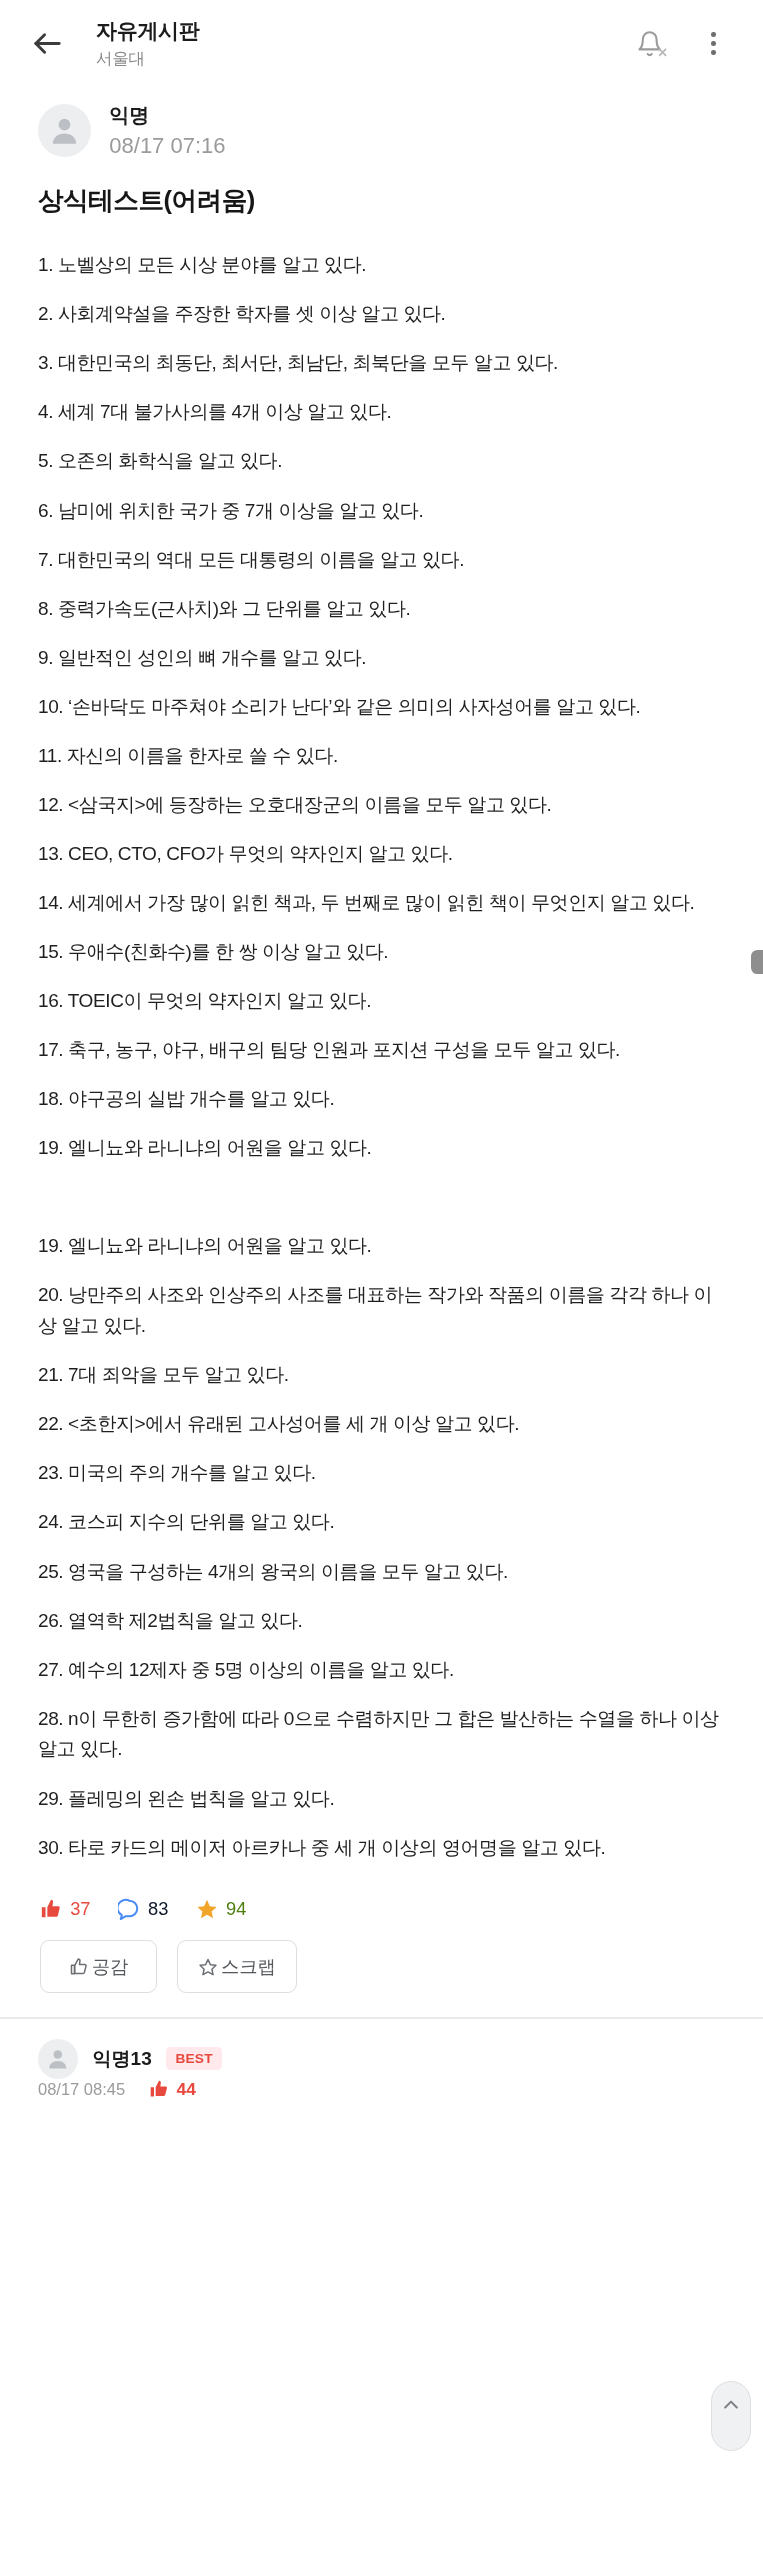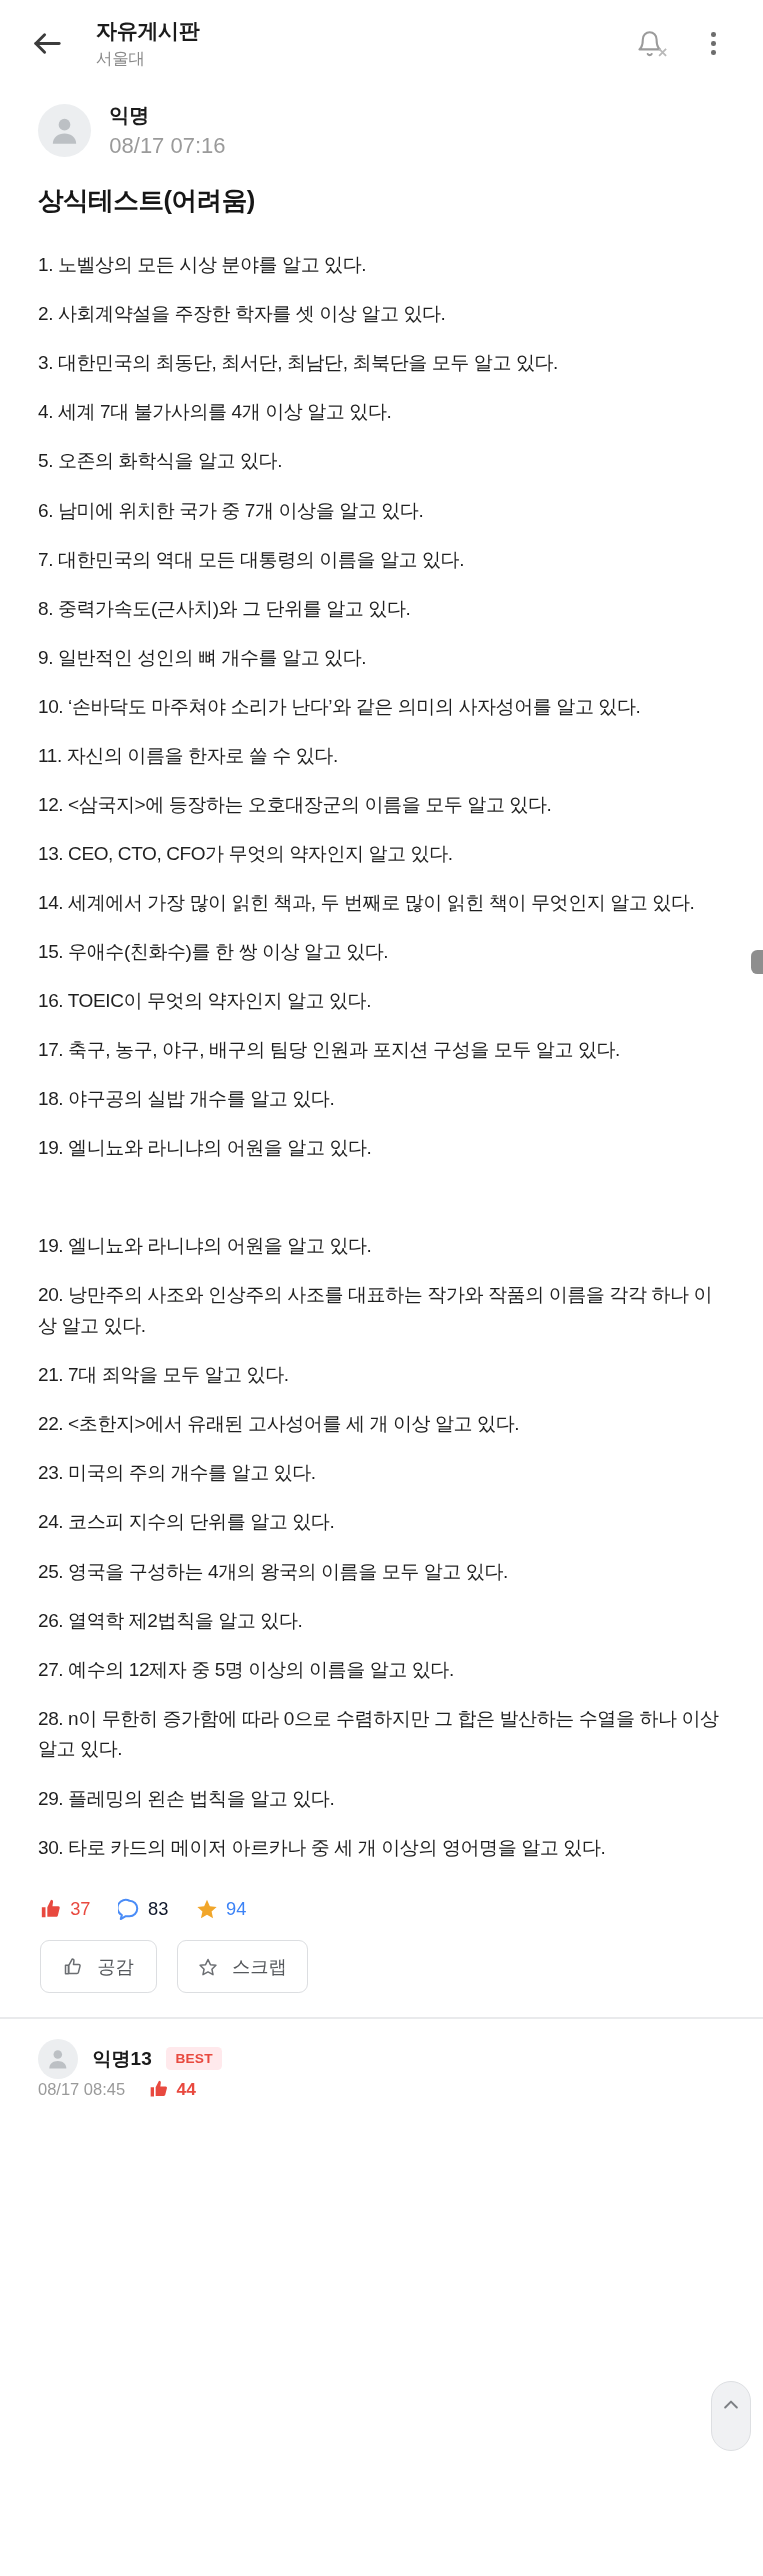--- a/index.html
+++ b/index.html
@@ -135,38 +135,38 @@
   .reaction {
     display: flex;
     align-items: center;
     gap: 8.2px;
     font-size: 18.3px;
     font-weight: normal;
   }
   .reaction svg { width: 22px; height: 22px; }
   .r-like { color: #e8493f; }
   .r-comment { color: #0f172a; }
-  .r-star { color: #3b82f6; }
+  .r-star { color: #4d7c0f; }
 
   
   .actions {
     display: flex;
     gap: 20px;
     padding: 20px 40px 24px 40px;
   }
   .action-btn {
     min-width: 117px;
     height: 53px;
     border: 1.5px solid #dcdee1;
     border-radius: 9.1px;
     background: #ffffff;
     display: flex;
     align-items: center;
     justify-content: center;
-    gap: 14px;
+    gap: 3px;
     font-size: 18.3px;
     color: #55585c;
     cursor: pointer;
     padding: 0 20px;
   }
   .action-btn svg { width: 20px; height: 20px; }
 
   .divider {
     height: 1.4px;
     background: #e9eaec;

